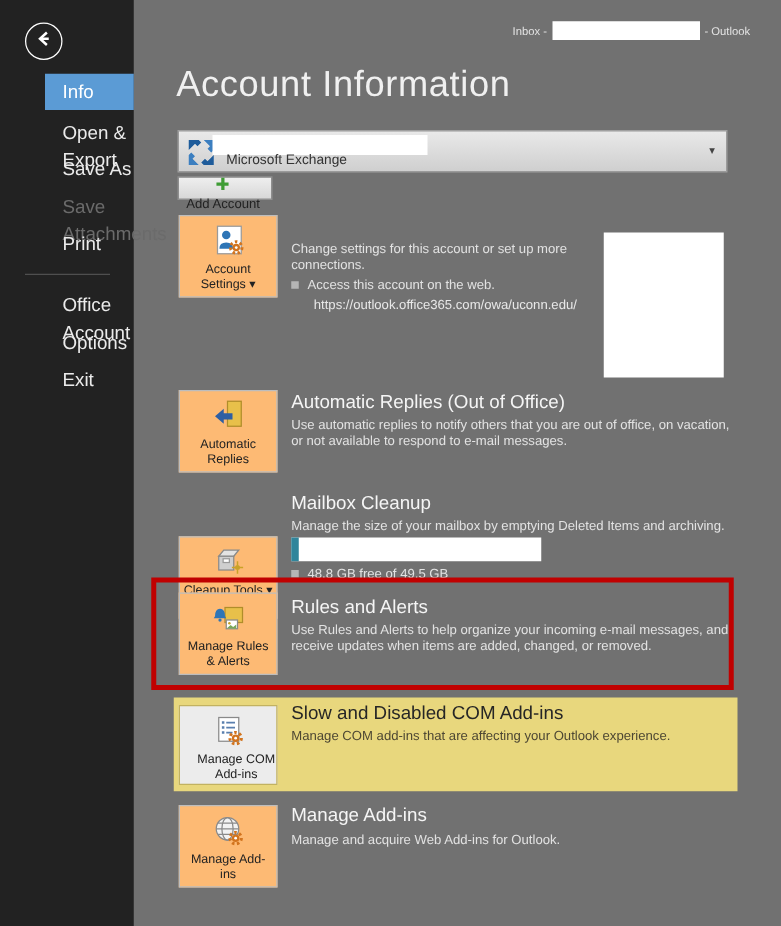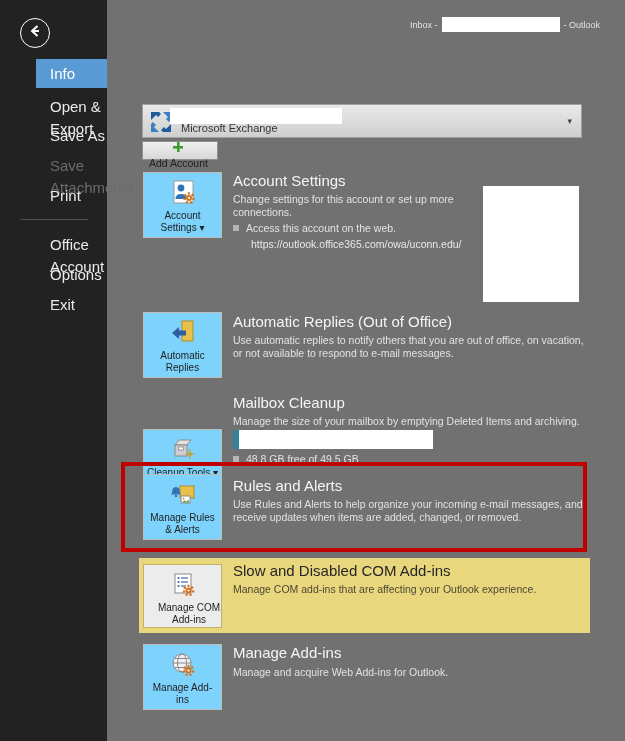--- a/index.html
+++ b/index.html
@@ -31,21 +31,21 @@
     background:linear-gradient(#e9e9e9,#cfcfcf); border:1px solid #a0a0a0; cursor:pointer; }
   .exch-icon { position:absolute; left:5px; top:4px; }
   .account-dropdown .redact-box { position:absolute; left:27px; top:3px; width:172px; height:16px; }
   .provider-label { position:absolute; left:38px; bottom:3px; font-size:11px; color:#333333; }
   .dropdown-caret { position:absolute; right:9px; top:50%; transform:translateY(-50%);
     font-size:9px; color:#444444; }
   .add-account-btn { position:absolute; left:142px; top:141px; height:19px; padding:0 9px 0 6px;
     display:inline-flex; align-items:center; gap:5px; background:linear-gradient(#efefef,#d7d7d7);
     border:1px solid #8f8f8f; font-size:10.5px; color:#222222; cursor:pointer;flex-direction:column; }
   
-  .tile { position:absolute; left:143px; width:79px; height:66px; background:#7dd3fc;
+  .tile { position:absolute; left:143px; width:79px; height:66px; background:#fdba74;
     border:1px solid #bdbdbd; display:flex; flex-direction:column; align-items:center;
     cursor:pointer; }
   .tile .t-icon { margin-top:5px; line-height:0; }
   .tile .t-label { margin-top:2px; font-size:10px; line-height:1.2; color:#222222; text-align:center;
     width:72px; }
   .sec-heading { position:absolute; left:233px; font-size:15px; font-weight:400; color:#f5f5f5; }
   .sec-body { position:absolute; left:233px; font-size:10.5px; line-height:1.28; color:#e2e2e2; }
   .bullet-row { position:absolute; left:233px; display:flex; align-items:center; gap:7px;
     font-size:10.5px; color:#e2e2e2; }
   .bullet-sq { width:6px; height:6px; background:#b5b5b5; flex:0 0 auto; }
@@ -105,20 +105,21 @@
       <span>Office Account</span>
     </div>
     <div class="nav-item" style="top:264px;">
       <span>Options</span>
     </div>
     <div class="nav-item" style="top:294px;">
       <span>Exit</span>
     </div>
   </div>
 
+  <div class="page-title">Account Information</div>
 
   <div class="account-dropdown">
     <span class="exch-icon">
       <svg width="26" height="26" viewBox="0 0 26 26">
         <g>
           <polygon points="3,3 11,3 13,5 10,8 8,6 3,11" fill="#1f5c9b"></polygon>
           <polygon points="23,3 23,11 21,13 18,10 20,8 15,3" fill="#3c7fc0"></polygon>
           <polygon points="3,23 3,15 5,13 8,16 6,18 11,23" fill="#3c7fc0"></polygon>
           <polygon points="23,23 15,23 13,21 16,18 18,20 23,15" fill="#1f5c9b"></polygon>
         </g>
@@ -145,21 +146,20 @@
         <rect x="6" y="3" width="19" height="22" fill="#ffffff" stroke="#9a9a9a"></rect>
         <circle cx="13" cy="10" r="3.4" fill="#2e75b6"></circle>
         <path d="M7.5 21 q0-5 5.5-5 q5.5 0 5.5 5 z" fill="#2e75b6"></path>
         <circle cx="21" cy="20" r="4.6" fill="none" stroke="#d2741e" stroke-width="2.4" stroke-dasharray="2 2"></circle>
         <circle cx="21" cy="20" r="3" fill="#d2741e"></circle>
         <circle cx="21" cy="20" r="1.1" fill="#ffffff"></circle>
       </svg>
     </span>
     <span class="t-label">Account Settings ▾</span>
   </div>
-  <div class="sec-heading" style="top:172px;">Account Settings</div>
   <div class="sec-body" style="top:193px; width:245px;">Change settings for this account or set up more connections.</div>
   <div class="bullet-row" style="top:222px;">
     <span class="bullet-sq"></span>
     <span>Access this account on the web.</span>
   </div>
   <div class="owa-link" style="top:238px;">https://outlook.office365.com/owa/uconn.edu/</div>
   <div class="acct-redact"></div>
 
   <div class="tile" style="top:312px;">
     <span class="t-icon">

